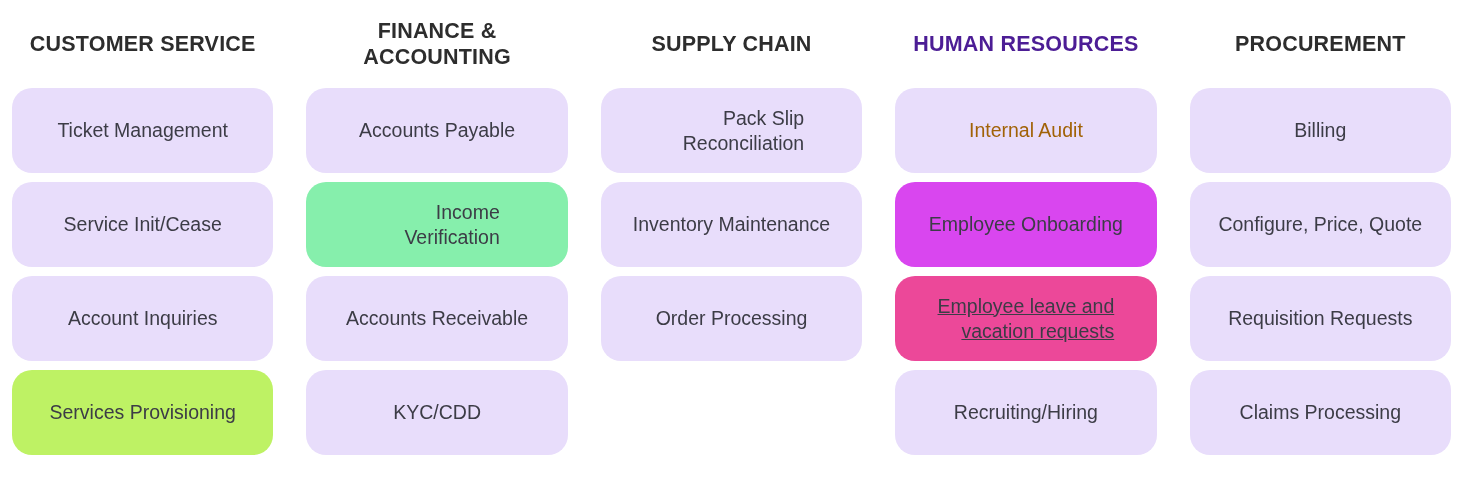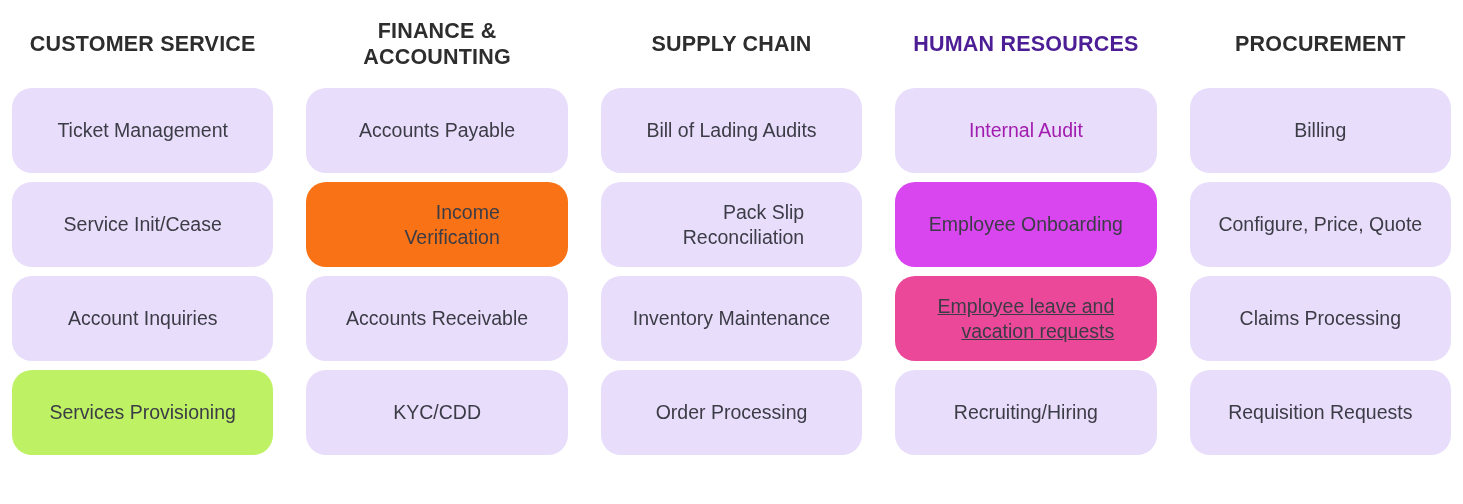--- a/index.html
+++ b/index.html
@@ -74,48 +74,47 @@
         <div class="card" style="background: rgb(232, 221, 251); color: rgb(60, 60, 70);">Service Init/Cease</div>
         <div class="card" style="background: rgb(232, 221, 251); color: rgb(60, 60, 70);">Account Inquiries</div>
         <div class="card" style="background: #bef264; color: rgb(60, 60, 70);">Services Provisioning</div>
       </div>
     </div>
     <div class="column">
       <div class="col-header" style="color: rgb(45, 45, 45);">FINANCE &amp;
 ACCOUNTING</div>
       <div class="cards">
         <div class="card" style="background: rgb(232, 221, 251); color: rgb(60, 60, 70);">Accounts Payable</div>
-        <div class="card" style="background: #f97316; color: rgb(60, 60, 70); padding-left: 40px;">Income
+        <div class="card" style="background: #86efac; color: rgb(60, 60, 70); padding-left: 40px;">Income
 Verification</div>
         <div class="card" style="background: rgb(232, 221, 251); color: rgb(60, 60, 70);">Accounts Receivable</div>
         <div class="card" style="background: rgb(232, 221, 251); color: rgb(60, 60, 70);">KYC/CDD</div>
       </div>
     </div>
     <div class="column">
       <div class="col-header" style="color: rgb(45, 45, 45);">SUPPLY CHAIN</div>
       <div class="cards">
-        <div class="card" style="background: rgb(232, 221, 251); color: rgb(60, 60, 70);">Bill of Lading Audits</div>
         <div class="card" style="background: rgb(232, 221, 251); color: rgb(60, 60, 70); padding-left: 34px;">Pack Slip
 Reconciliation</div>
         <div class="card" style="background: rgb(232, 221, 251); color: rgb(60, 60, 70);">Inventory Maintenance</div>
         <div class="card" style="background: rgb(232, 221, 251); color: rgb(60, 60, 70);">Order Processing</div>
       </div>
     </div>
     <div class="column">
       <div class="col-header" style="color: #4c1d95; text-align: right;">HUMAN RESOURCES</div>
       <div class="cards">
-        <div class="card" style="background: rgb(232, 221, 251); color: #a21caf;">Internal Audit</div>
+        <div class="card" style="background: rgb(232, 221, 251); color: #a16207;">Internal Audit</div>
         <div class="card" style="background: #d946ef; color: rgb(60, 60, 70);">Employee Onboarding</div>
         <div class="card" style="background: #ec4899; color: rgb(60, 60, 70); text-decoration: underline;">Employee leave and
 vacation requests</div>
         <div class="card" style="background: rgb(232, 221, 251); color: rgb(60, 60, 70);">Recruiting/Hiring</div>
       </div>
     </div>
     <div class="column">
       <div class="col-header" style="color: rgb(45, 45, 45);">PROCUREMENT</div>
       <div class="cards">
         <div class="card" style="background: rgb(232, 221, 251); color: rgb(60, 60, 70);">Billing</div>
         <div class="card" style="background: rgb(232, 221, 251); color: rgb(60, 60, 70);">Configure, Price, Quote</div>
+        <div class="card" style="background: rgb(232, 221, 251); color: rgb(60, 60, 70);">Requisition Requests</div>
         <div class="card" style="background: rgb(232, 221, 251); color: rgb(60, 60, 70);">Claims Processing</div>
-        <div class="card" style="background: rgb(232, 221, 251); color: rgb(60, 60, 70);">Requisition Requests</div>
       </div>
     </div>
   </div>
 
 </body></html>

